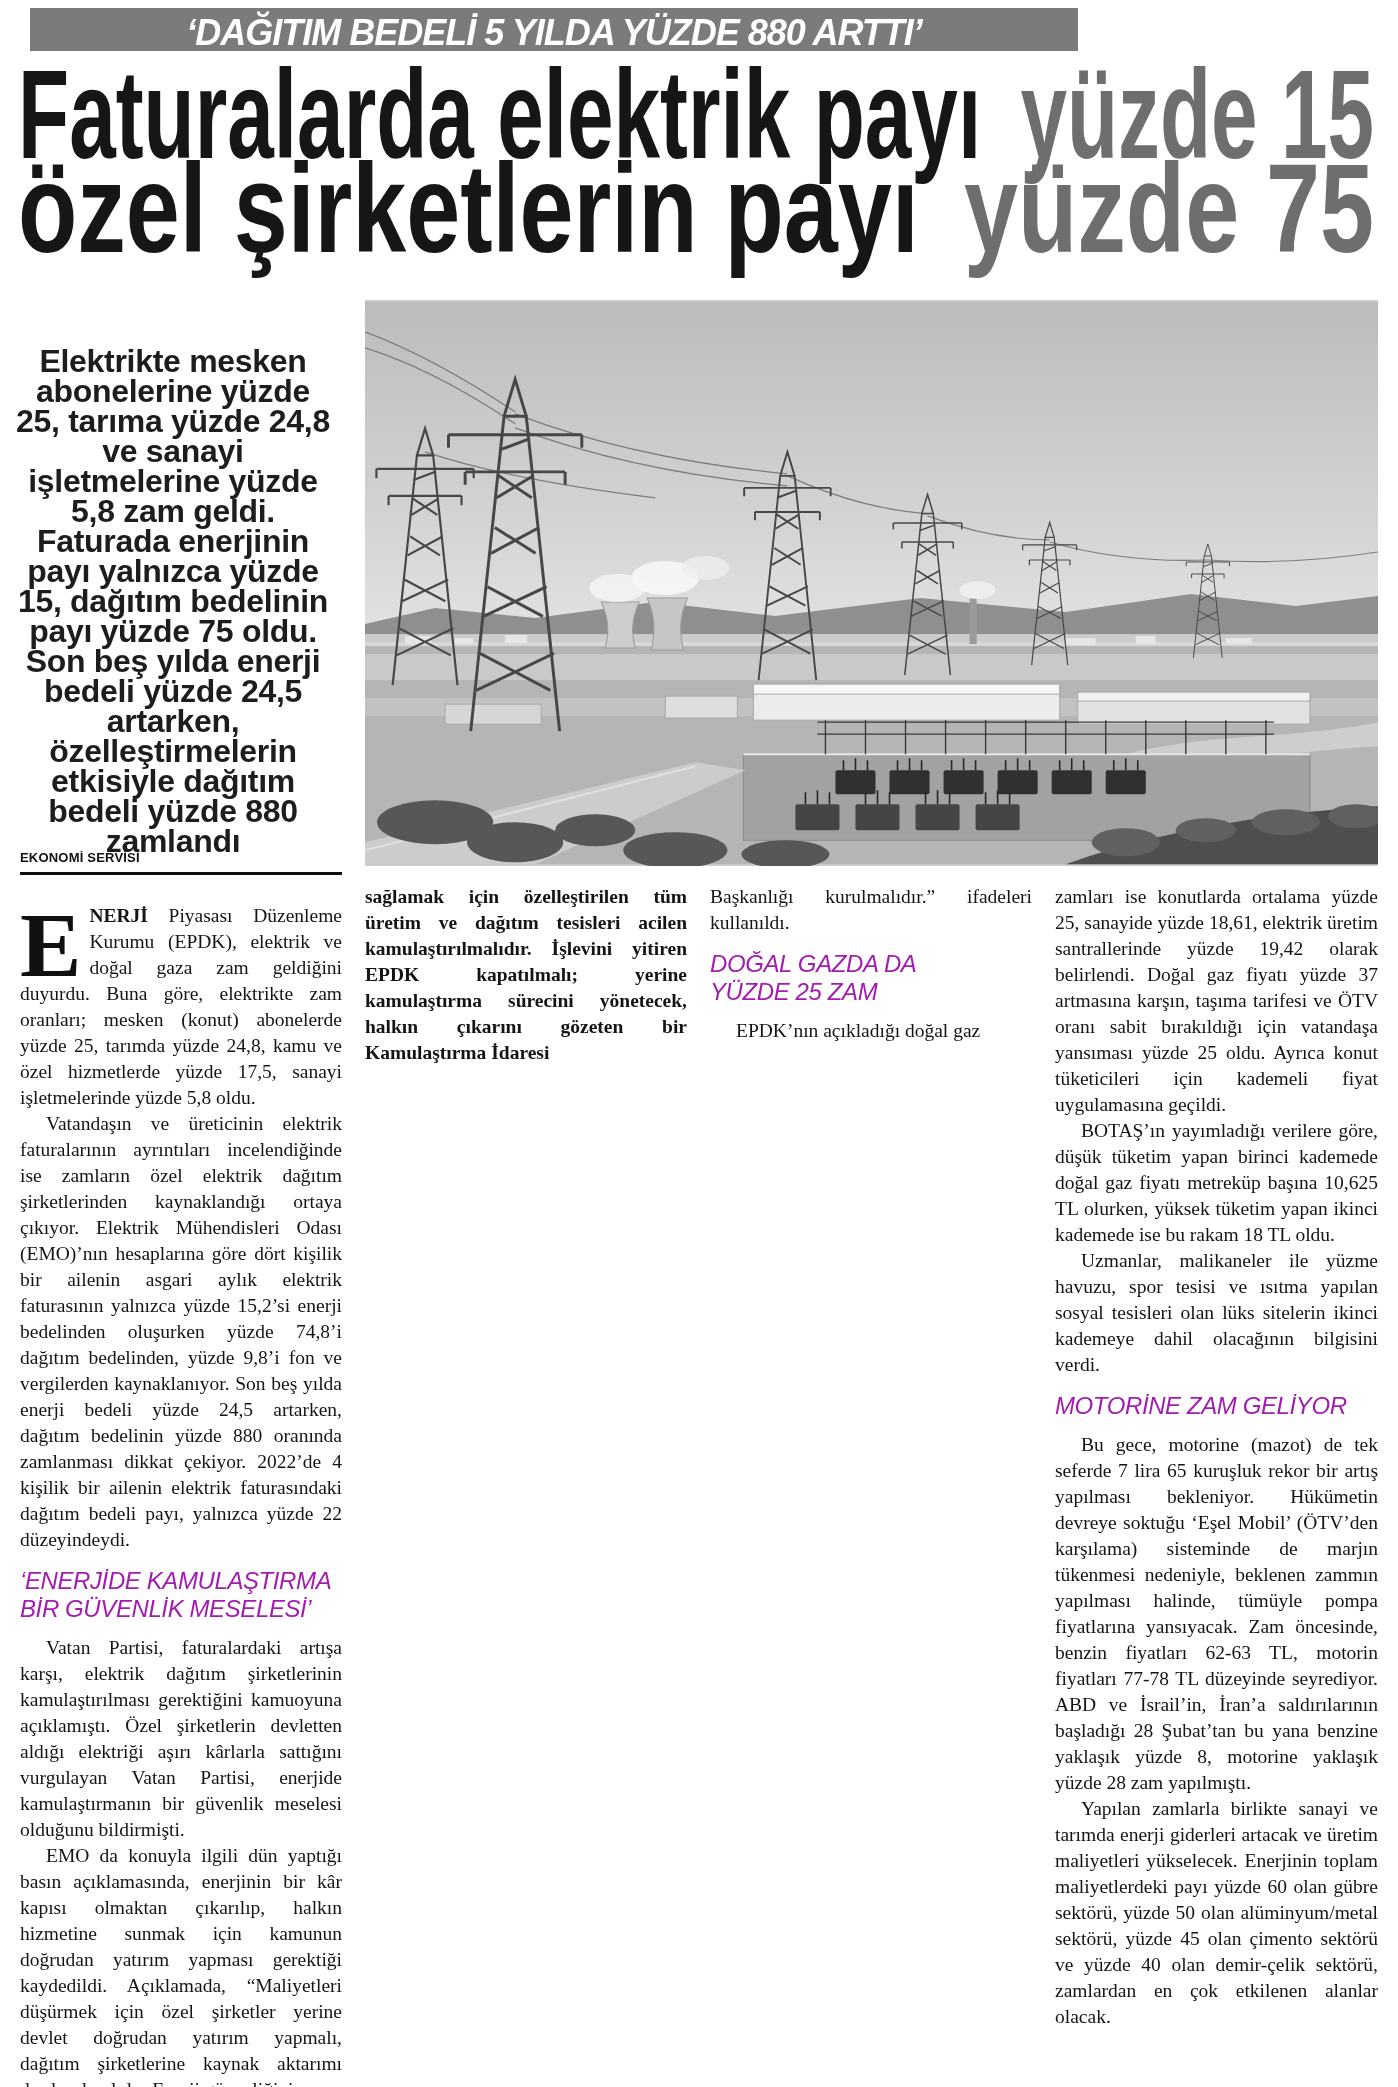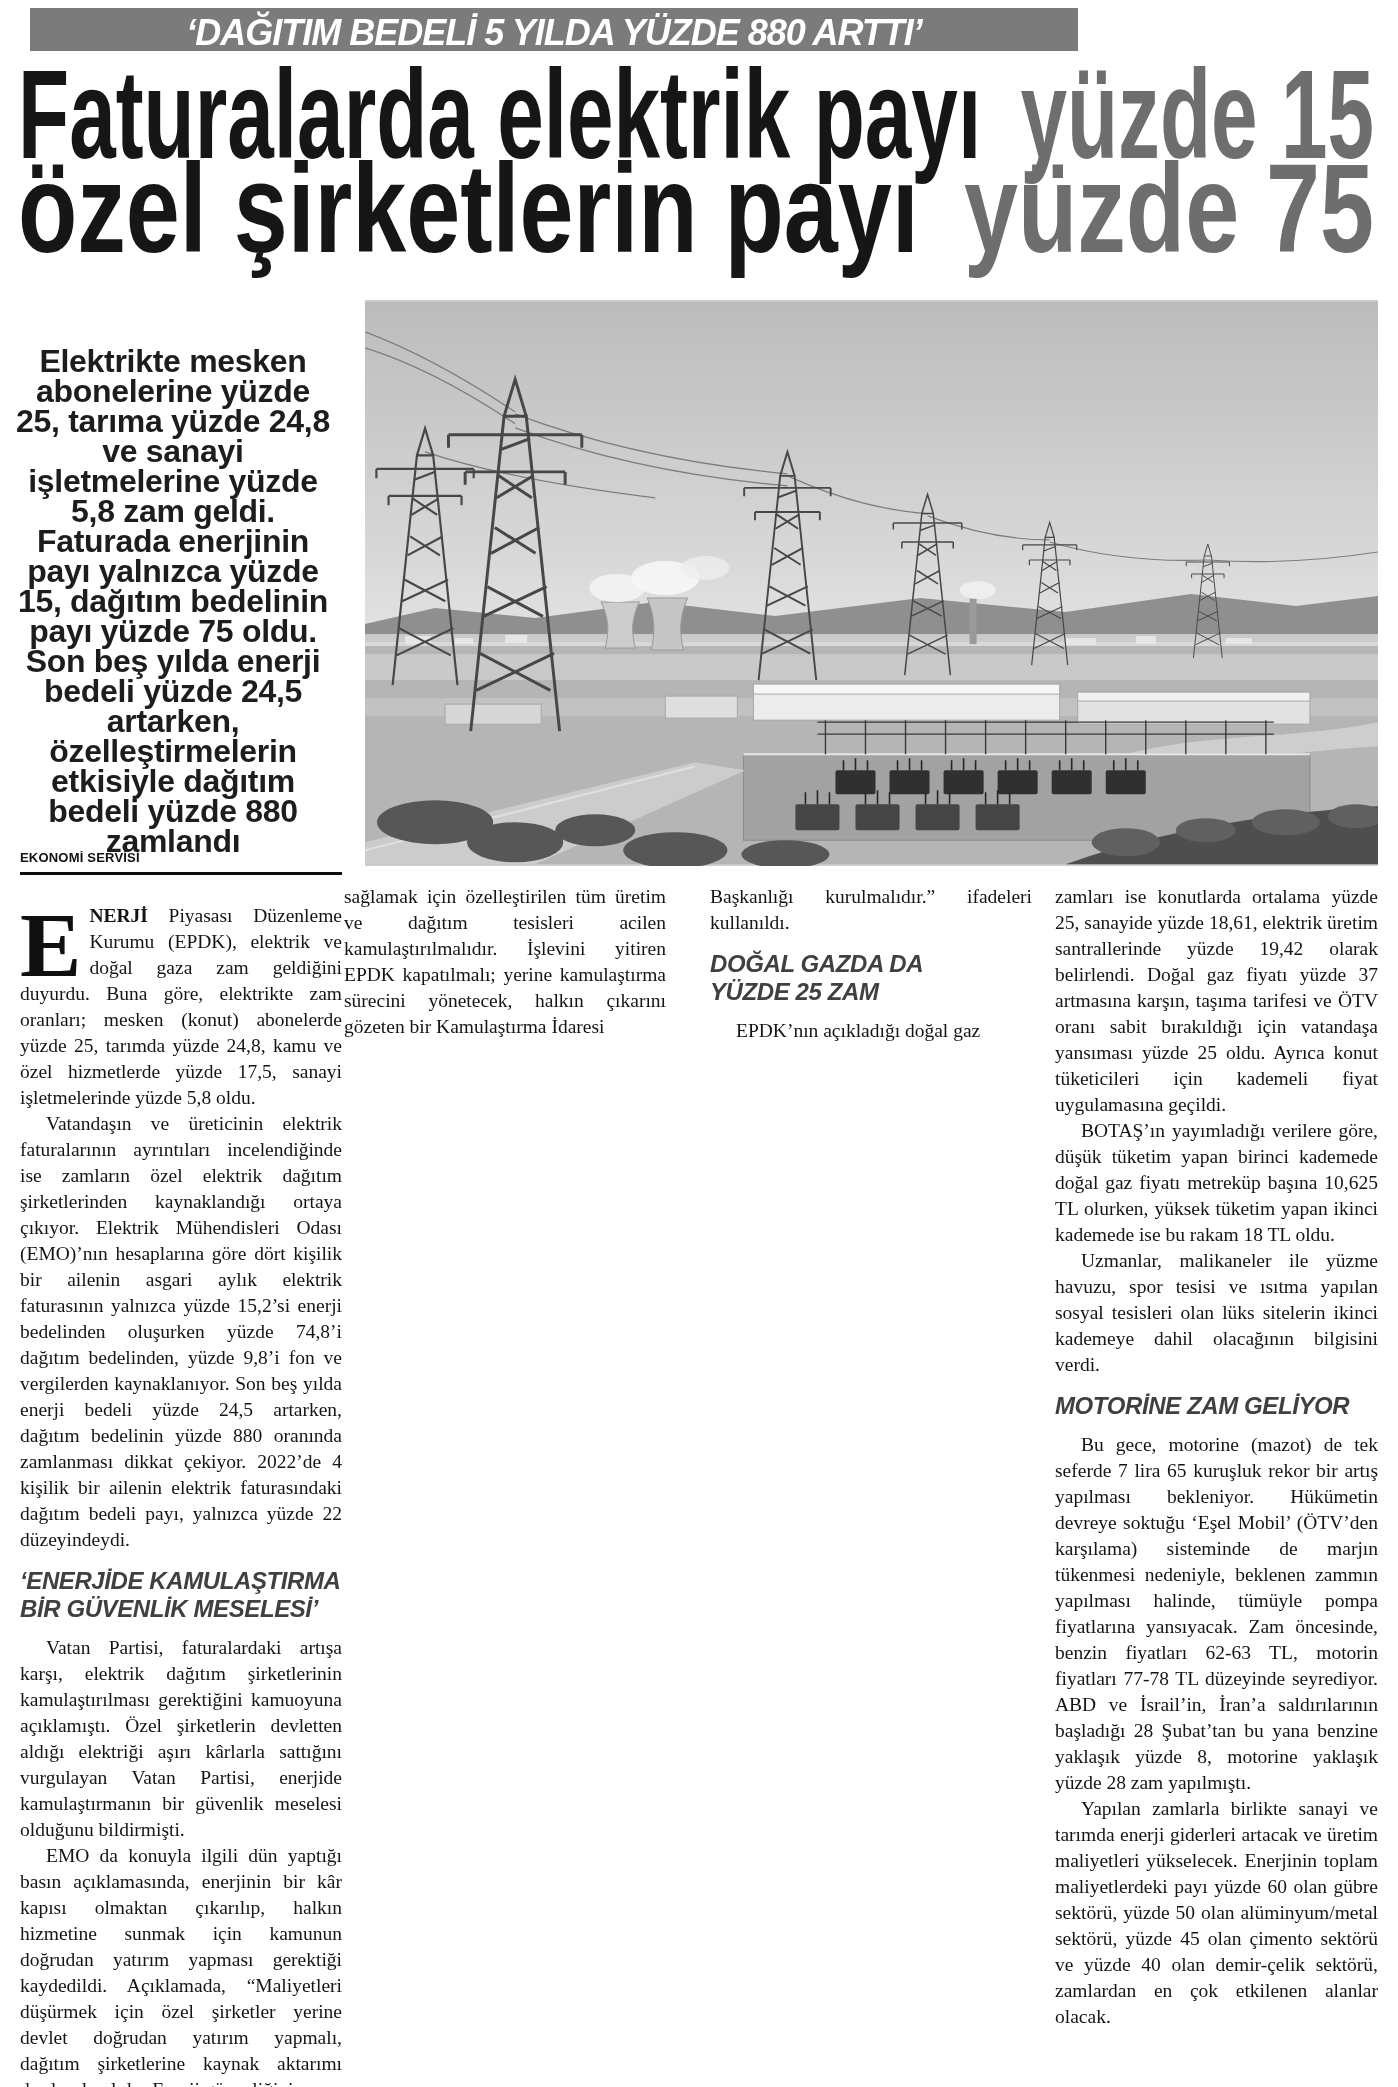--- a/index.html
+++ b/index.html
@@ -48,29 +48,29 @@
   }
 
   
   .col{
     width:322px;
     font-size:19.5px;line-height:26px;text-align:justify;color:#141414;
   }
   .col p{margin:0;text-indent:26px;}
   .col p.noindent{text-indent:0;}
   .col1{left:20px;top:903px;height:1184px;overflow:hidden;}
-  .col2{left:344px;top:884px;}
+  .col2{left:365px;top:884px;font-weight:bold;}
   .col3{left:710px;top:884px;}
   .col4{left:1055px;top:884px;width:323px;height:1203px;overflow:hidden;}
 
   .subhead{
     font-family:"Liberation Sans", sans-serif;
-    font-weight:bold;font-style:italic;
+    font-weight:normal;font-style:italic;
     font-size:24px;line-height:28px;letter-spacing:-0.4px;
-    color:#404040;margin:14px 0 12px 0;white-space:pre-line;text-align:left;
+    color:#a21caf;margin:14px 0 12px 0;white-space:pre-line;text-align:left;
   }
   .dropcap{
     float:left;font-family:"Liberation Serif", serif;font-weight:bold;
     font-size:92px;line-height:72px;margin:6px 8px 0 0;color:#101010;
   }
   .lead b{font-weight:bold;}
 </style>
 </head>
 <body>
 

